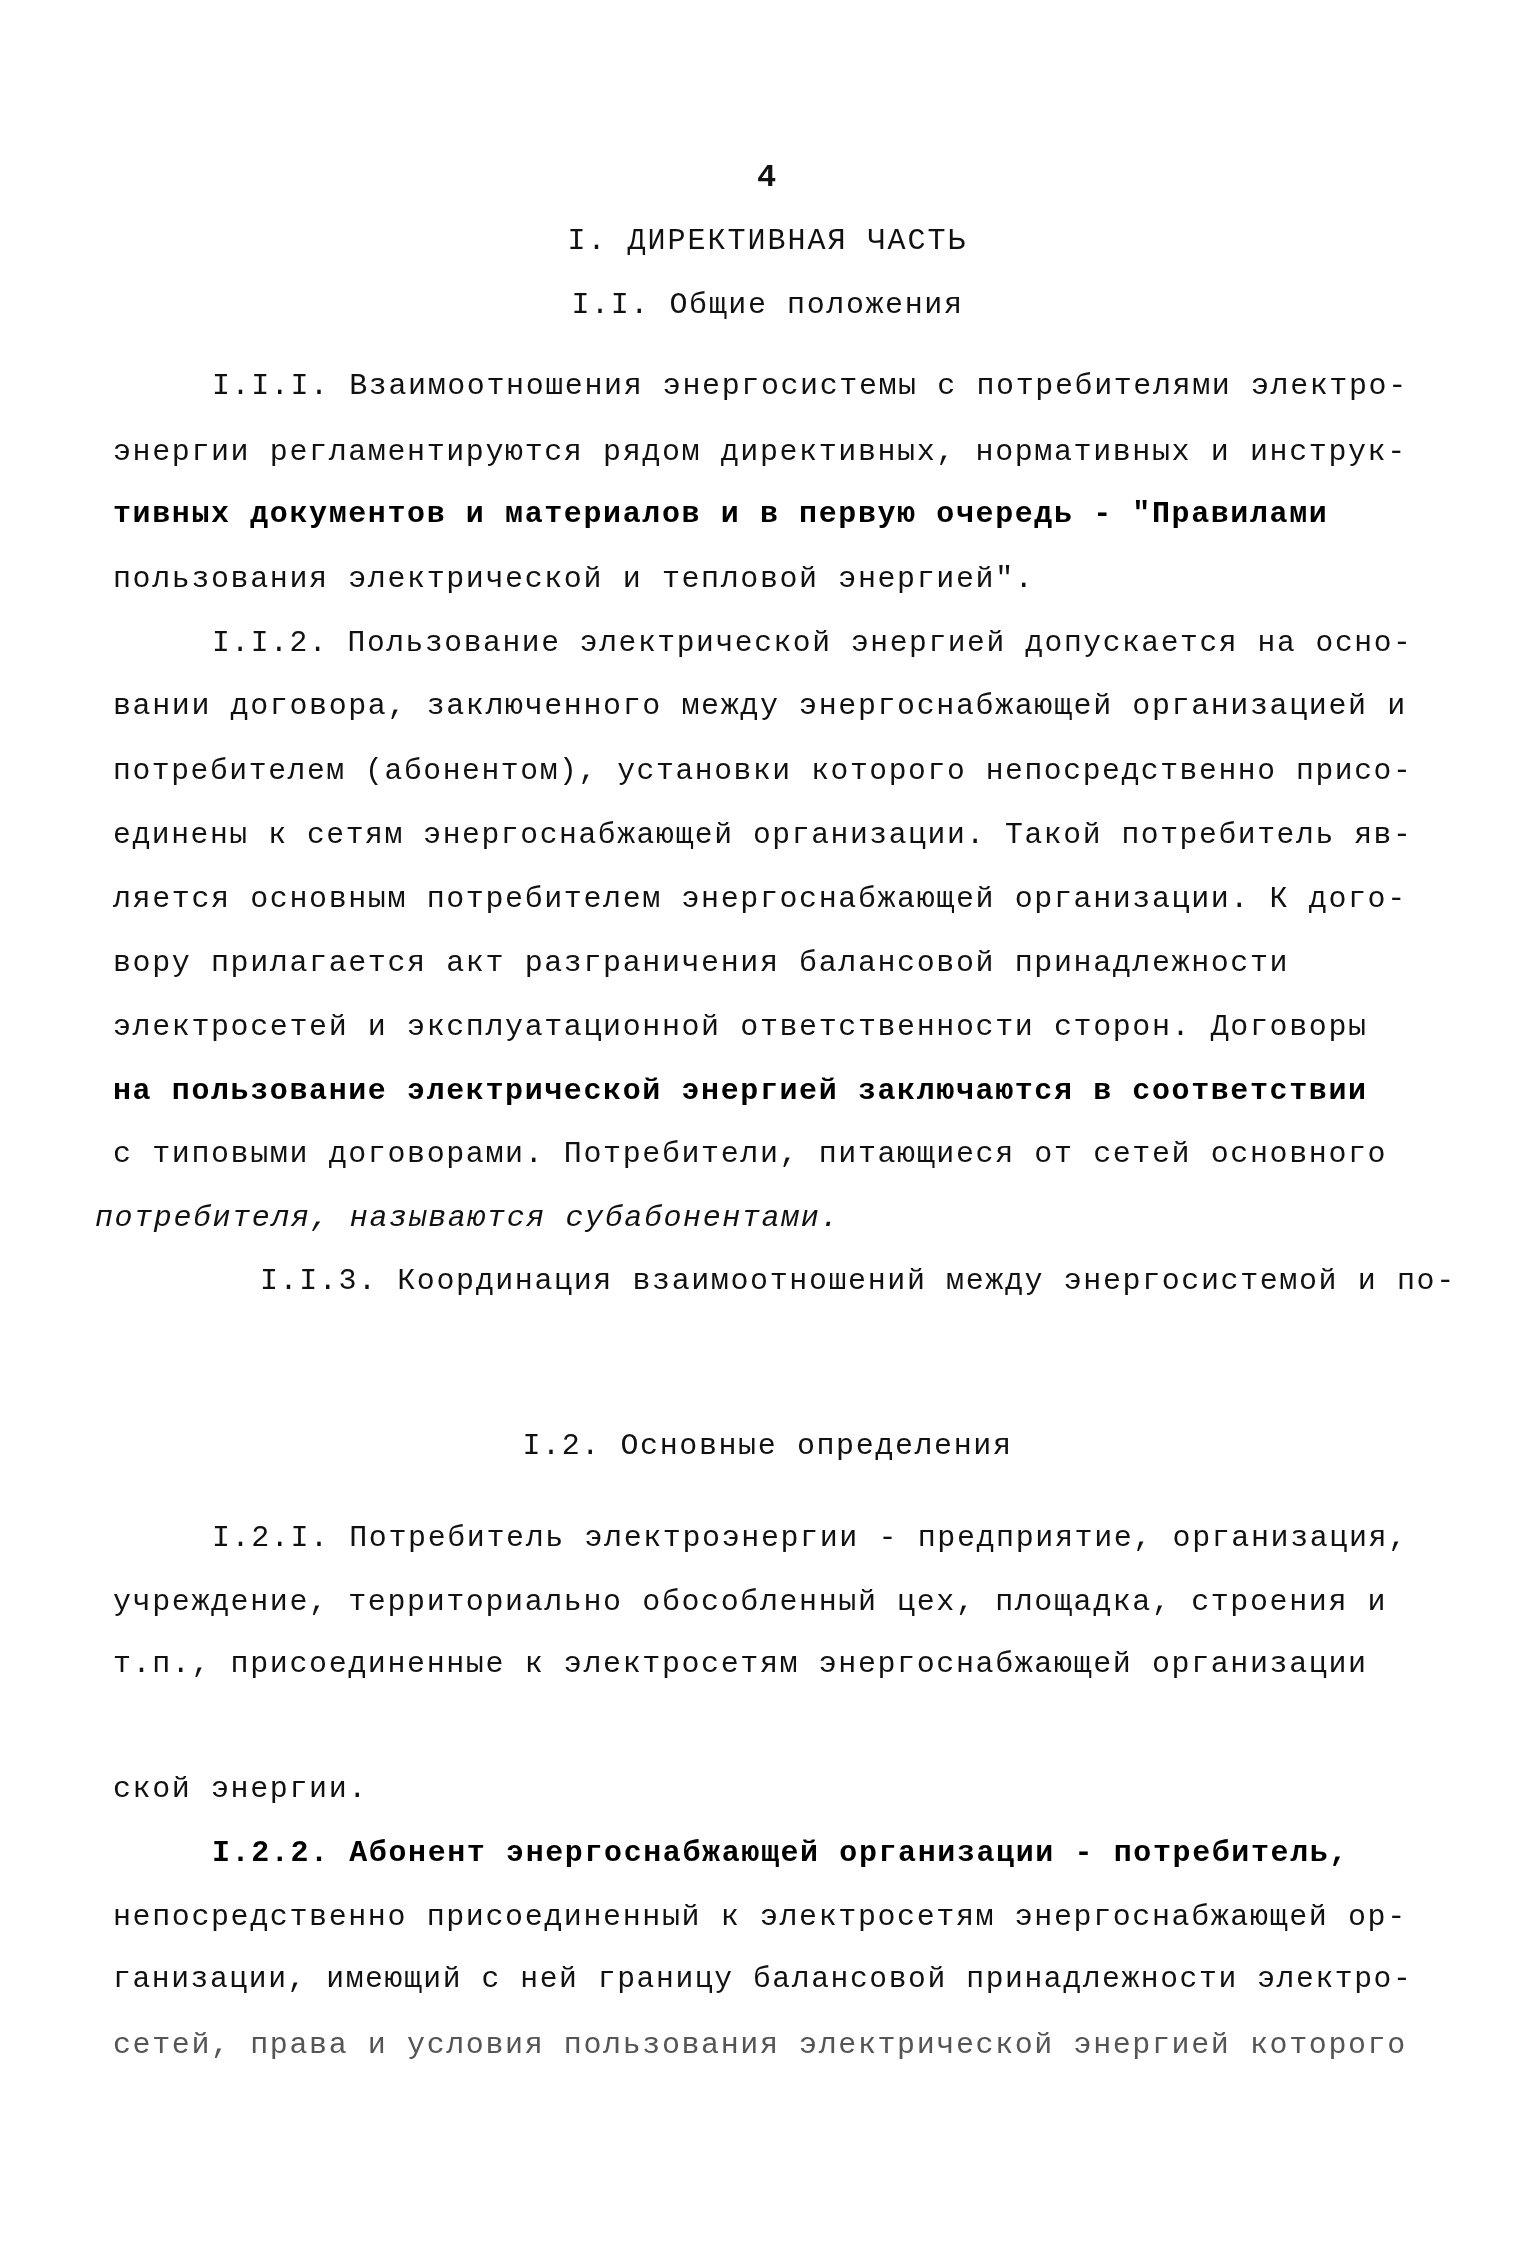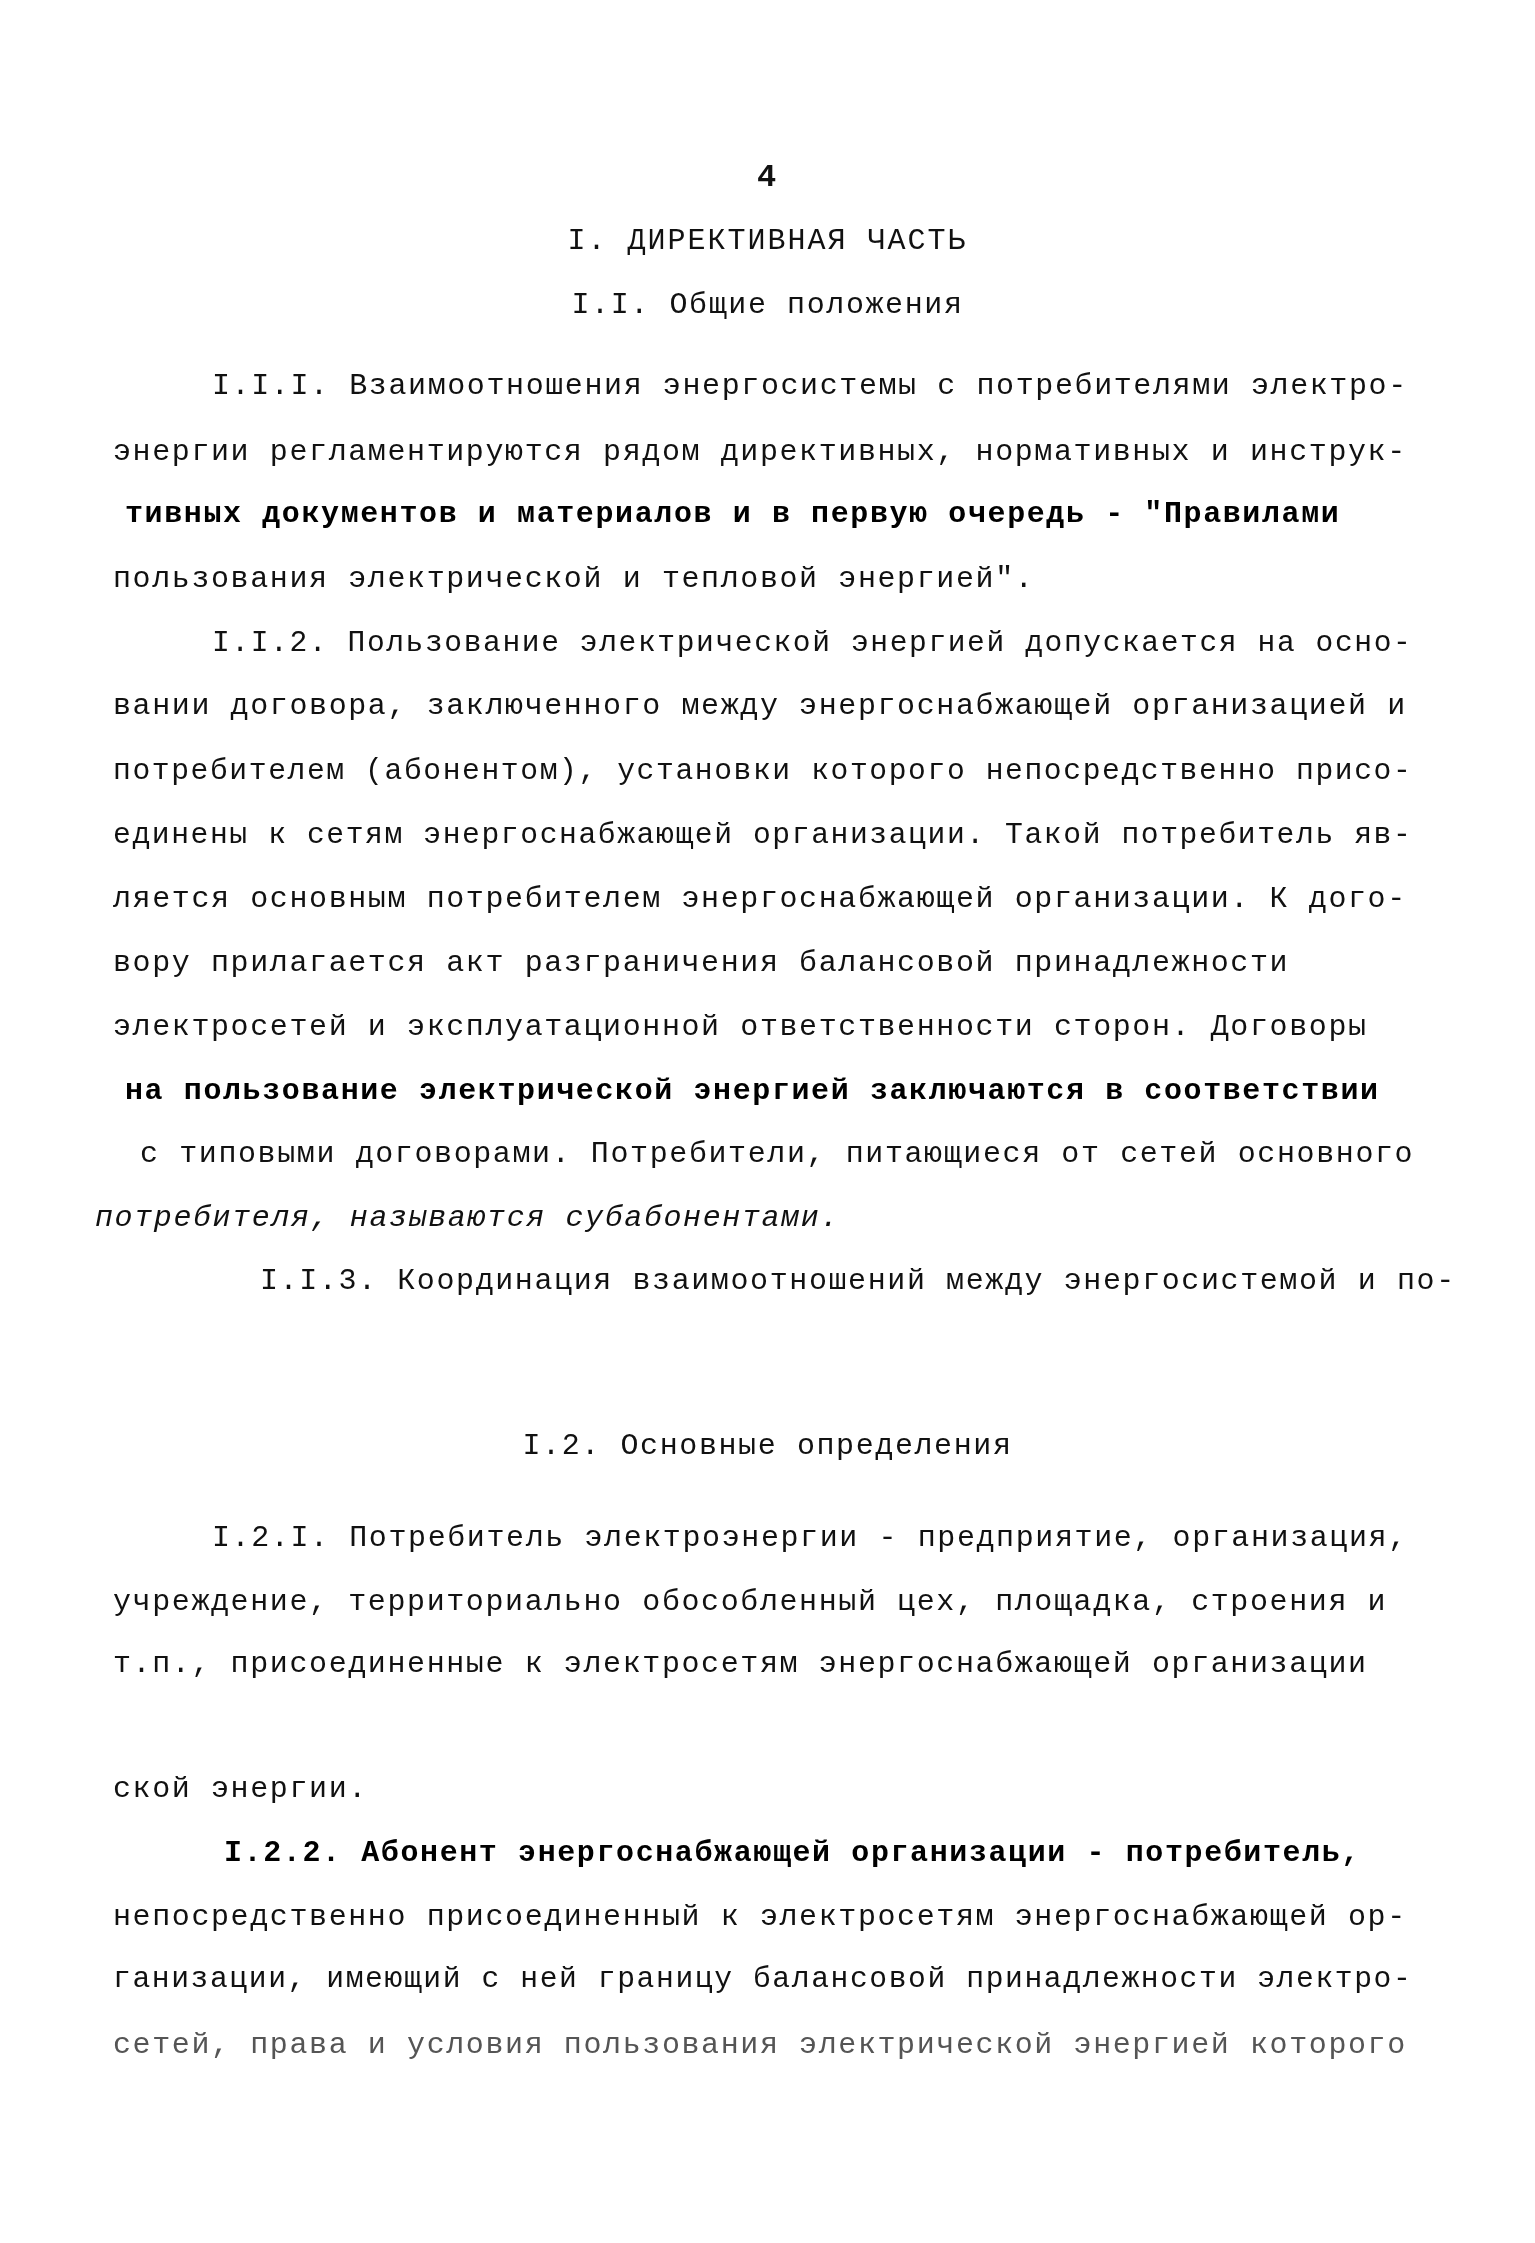--- a/index.html
+++ b/index.html
@@ -11,21 +11,21 @@
     font-family: "Liberation Mono", "DejaVu Sans Mono", monospace;
     font-size: 30px;
     line-height: 36px;
     color: #111;
     letter-spacing: 1.6px;
     transform: translateY(-50%);
     transform-origin: left center;
   }
   .center { left: 0; width: 1535px; text-align: center; }
   .pageno { font-size: 32px; font-weight: bold; }
-  .bold { font-weight: bold; color: #000; margin-left: 12px; }
+  .bold { font-weight: bold; color: #000; }
   .faint { color: #555; }
 </style>
 </head>
 <body>
 
 <div class="page">
 
   <div class="ln center pageno" style="top:178px;">4</div>
 
   <div class="ln center" style="top:241px; letter-spacing:2px;">I. ДИРЕКТИВНАЯ ЧАСТЬ</div>
@@ -38,21 +38,21 @@
   <div class="ln" style="top:579px; left:113px;">пользования электрической и тепловой энергией".</div>
 
   <div class="ln" style="top: 643px; left: 212px; transform: translateY(-50%) scaleX(0.9877);">I.I.2. Пользование электрической энергией допускается на осно-</div>
   <div class="ln" style="top:706px; left:113px;">вании договора, заключенного между энергоснабжающей организацией и</div>
   <div class="ln" style="top: 771px; left: 113px; transform: translateY(-50%) scaleX(0.9893);">потребителем (абонентом), установки которого непосредственно присо-</div>
   <div class="ln" style="top: 835px; left: 113px; transform: translateY(-50%) scaleX(0.9893);">единены к сетям энергоснабжающей организации. Такой потребитель яв-</div>
   <div class="ln" style="top:899px; left:113px;">ляется основным потребителем энергоснабжающей организации. К дого-</div>
   <div class="ln" style="top:1027px; left:113px;">электросетей и эксплуатационной ответственности сторон. Договоры</div>
   <div class="ln" style="top:963px; left:113px;">вору прилагается акт разграничения балансовой принадлежности</div>
   <div class="ln bold" style="top:1091px; left:113px;">на пользование электрической энергией заключаются в соответствии</div>
-  <div class="ln" style="top:1154px; left:113px;margin-left:27px;">с типовыми договорами. Потребители, питающиеся от сетей основного</div>
+  <div class="ln" style="top:1154px; left:113px;">с типовыми договорами. Потребители, питающиеся от сетей основного</div>
   <div class="ln" style="top:1218px; left:95px;font-style:italic;">потребителя, называются субабонентами.</div>
 
   <div class="ln" style="top:1281px; left:212px;margin-left:48px;">I.I.3. Координация взаимоотношений между энергосистемой и по-</div>
 
   <div class="ln center" style="top:1446px;">I.2. Основные определения</div>
 
   <div class="ln" style="top:1538px; left:212px;">I.2.I. Потребитель электроэнергии - предприятие, организация,</div>
   <div class="ln" style="top:1602px; left:113px;">учреждение, территориально обособленный цех, площадка, строения и</div>
   <div class="ln" style="top:1664px; left:113px;">т.п., присоединенные к электросетям энергоснабжающей организации</div>
   <div class="ln" style="top:1789px; left:113px;">ской энергии.</div>

